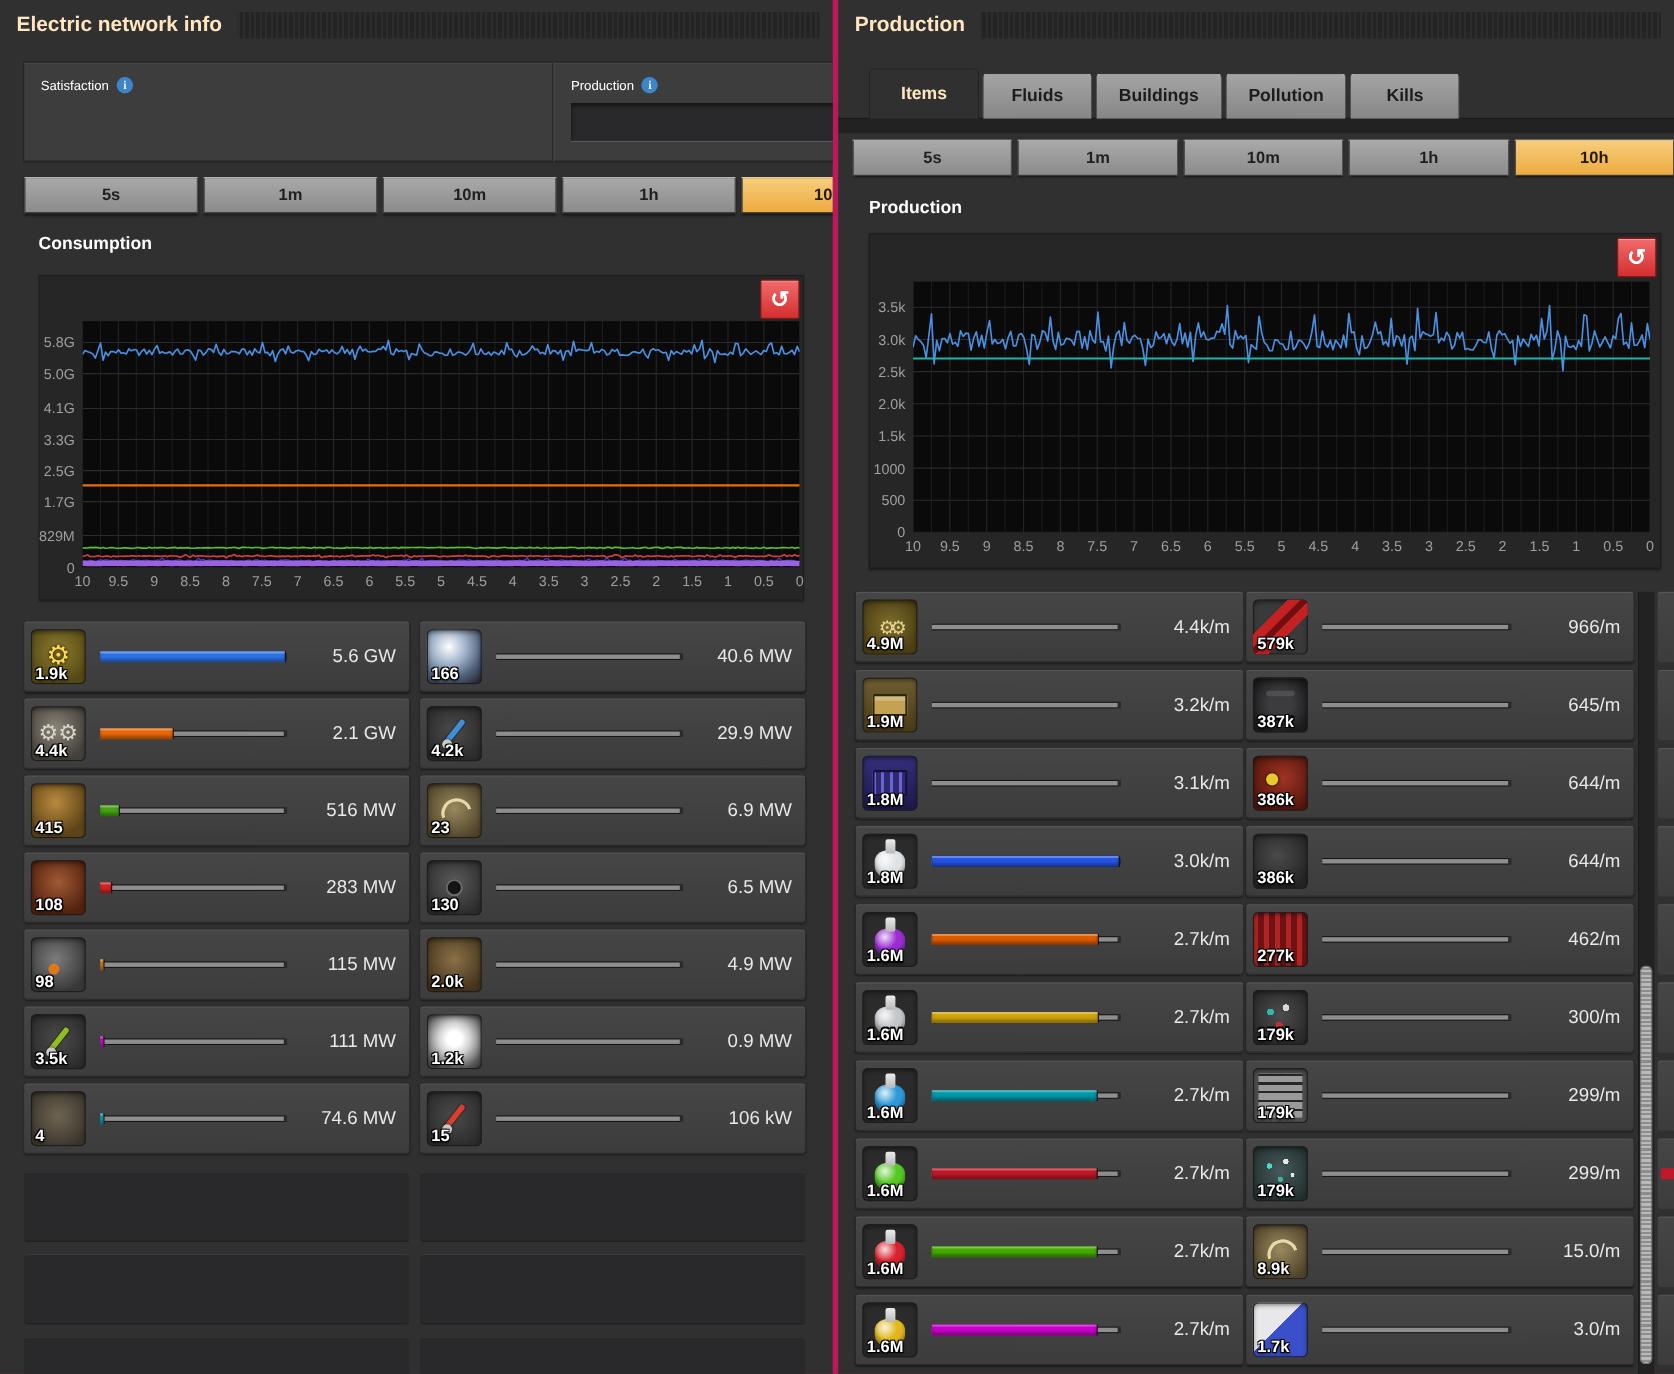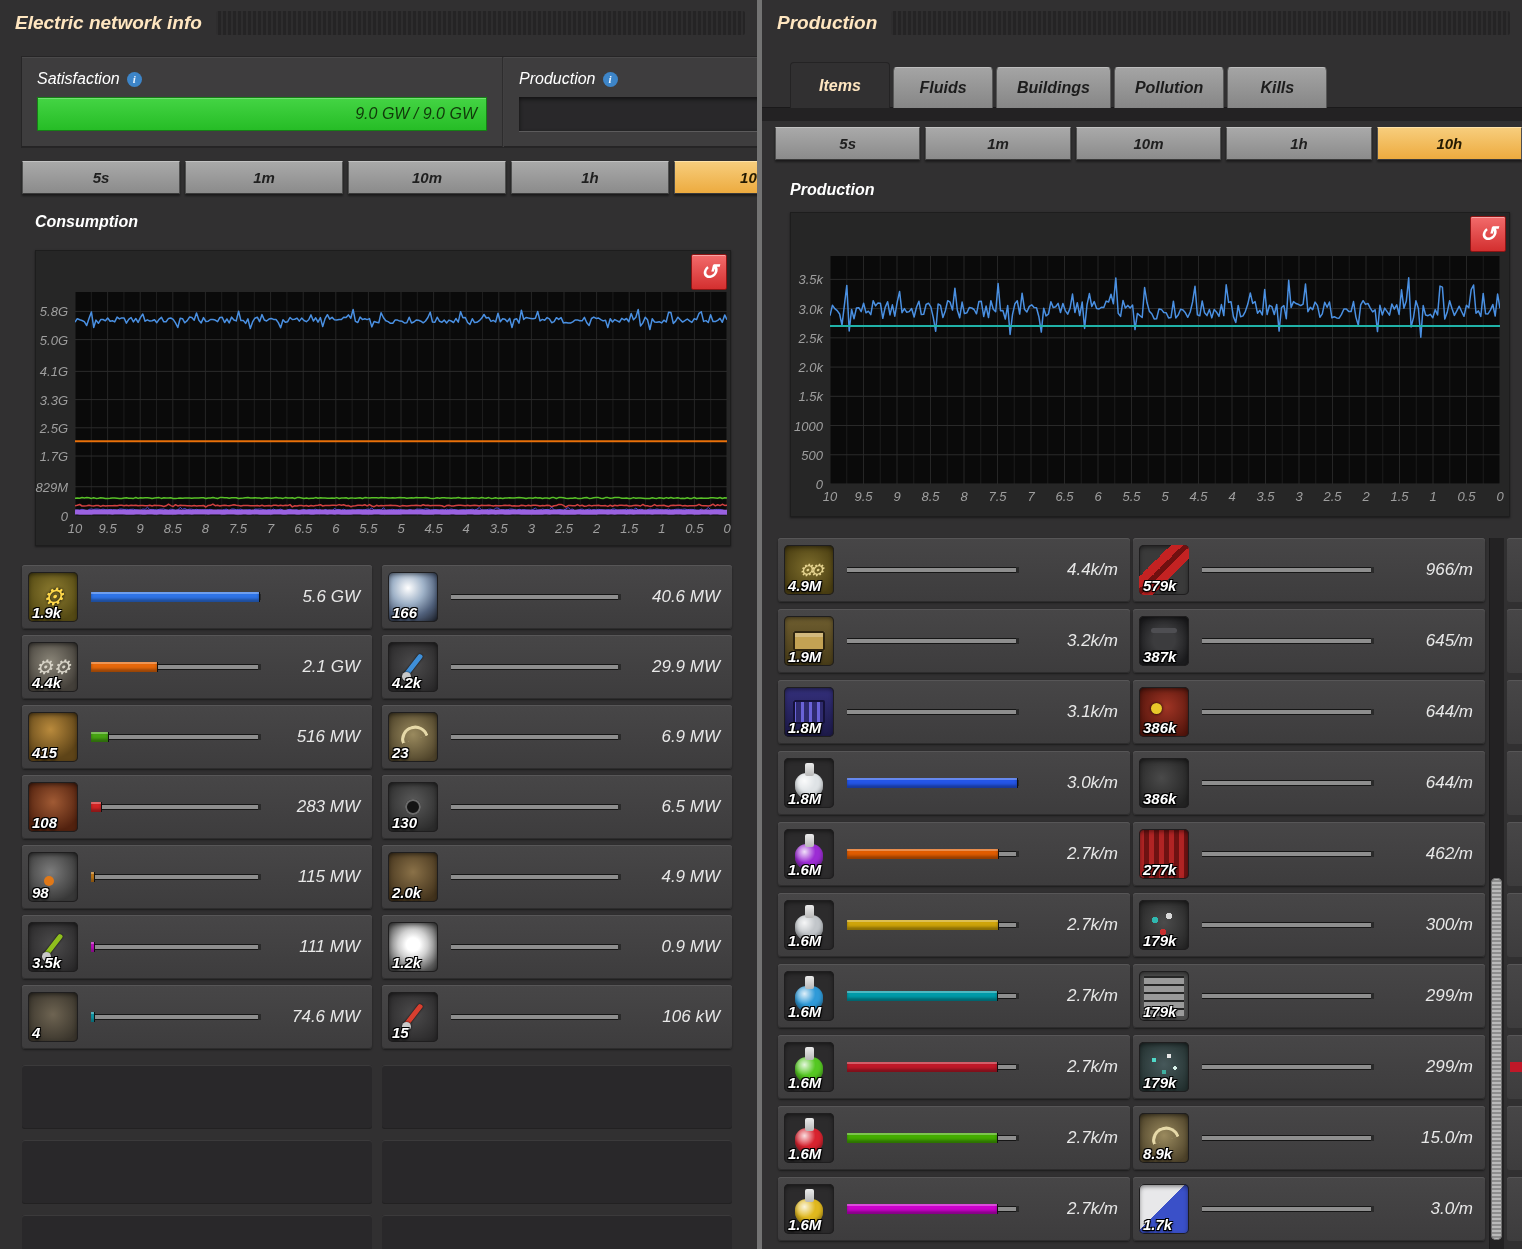--- a/index.html
+++ b/index.html
@@ -1,39 +1,39 @@
 <!DOCTYPE html>
 <html><head>
 <meta charset="utf-8">
 <style>
   * { margin:0; padding:0; box-sizing:border-box; }
   html,body { background:#101010; }
   body { font-family:"Liberation Sans", sans-serif; }
-  #screen { position:relative; width:1522px; height:1249px; background:#737373; overflow:hidden;font-style:italic; }
+  #screen { position:relative; width:1522px; height:1249px; background:#be185d; overflow:hidden; }
 
   .panel { position:absolute; top:0; background:#313031; overflow:hidden; }
   #left-panel  { left:0; width:757px; height:1249px; }
   #right-panel { left:762px; width:760px; height:1249px; }
 
   
   .titlebar { display:flex; align-items:center; height:46px; padding:0 12px 0 15px; }
   .titlebar .title { font-size:19px; font-weight:bold; color:#ffe6c0; white-space:nowrap; }
   .titlebar .grip { flex:1; height:24px; margin-left:14px; border-radius:2px;
     background:repeating-linear-gradient(90deg,#2e2d2e 0 2px,#252425 2px 5px); }
 
   
   #satisfaction-box { position:absolute; left:22px; top:57px; width:760px; height:90px;
     background:#3e3d3e; display:flex;
     box-shadow:inset 0 1px 0 #4a494a, inset 0 -1px 0 #252425, 0 0 0 1px #262526; }
   .sat-section { padding:13px 15px 0 15px; }
   .sat-left { width:480px; }
   .sat-divider { width:2px; background:linear-gradient(90deg,#242324,#4a494a); }
   .sat-right { flex:1; }
   .sat-label-row { display:flex; align-items:center; gap:7px; }
-  .sat-label { color:#ffffff; font-size:16px; }
+  .sat-label { color:#ffffff; font-size:12px; }
   .info-icon { width:15px; height:15px; border-radius:50%; background:#3d85c8; color:#eaf4ff;
     font-size:11px; font-weight:bold; font-family:"Liberation Serif",serif;
     display:inline-flex; align-items:center; justify-content:center; }
   .sat-bar { margin-top:9px; height:34px; position:relative; }
   .sat-bar-green { background:linear-gradient(#45d545,#25bc25); box-shadow:inset 0 0 0 1px #158015, inset 0 2px 0 rgba(255,255,255,.25);
     display:flex; align-items:center; justify-content:flex-end; padding-right:10px;
     color:#11380a; font-size:16px; }
   .sat-bar-empty { background:#29282a; box-shadow:inset 0 2px 4px rgba(0,0,0,.6), 0 1px 0 #5c5b5c; }
 
   
@@ -180,21 +180,20 @@
       <span class="title">Electric network info</span>
       <span class="grip"></span>
     </div>
 
     <div id="satisfaction-box">
       <div class="sat-section sat-left">
         <div class="sat-label-row">
           <span class="sat-label">Satisfaction</span>
           <span class="info-icon">i</span>
         </div>
-        <div class="sat-bar sat-bar-green">9.0 GW / 9.0 GW</div>
       </div>
       <div class="sat-divider"></div>
       <div class="sat-section sat-right">
         <div class="sat-label-row">
           <span class="sat-label">Production</span>
           <span class="info-icon">i</span>
         </div>
         <div class="sat-bar sat-bar-empty"></div>
       </div>
     </div>

